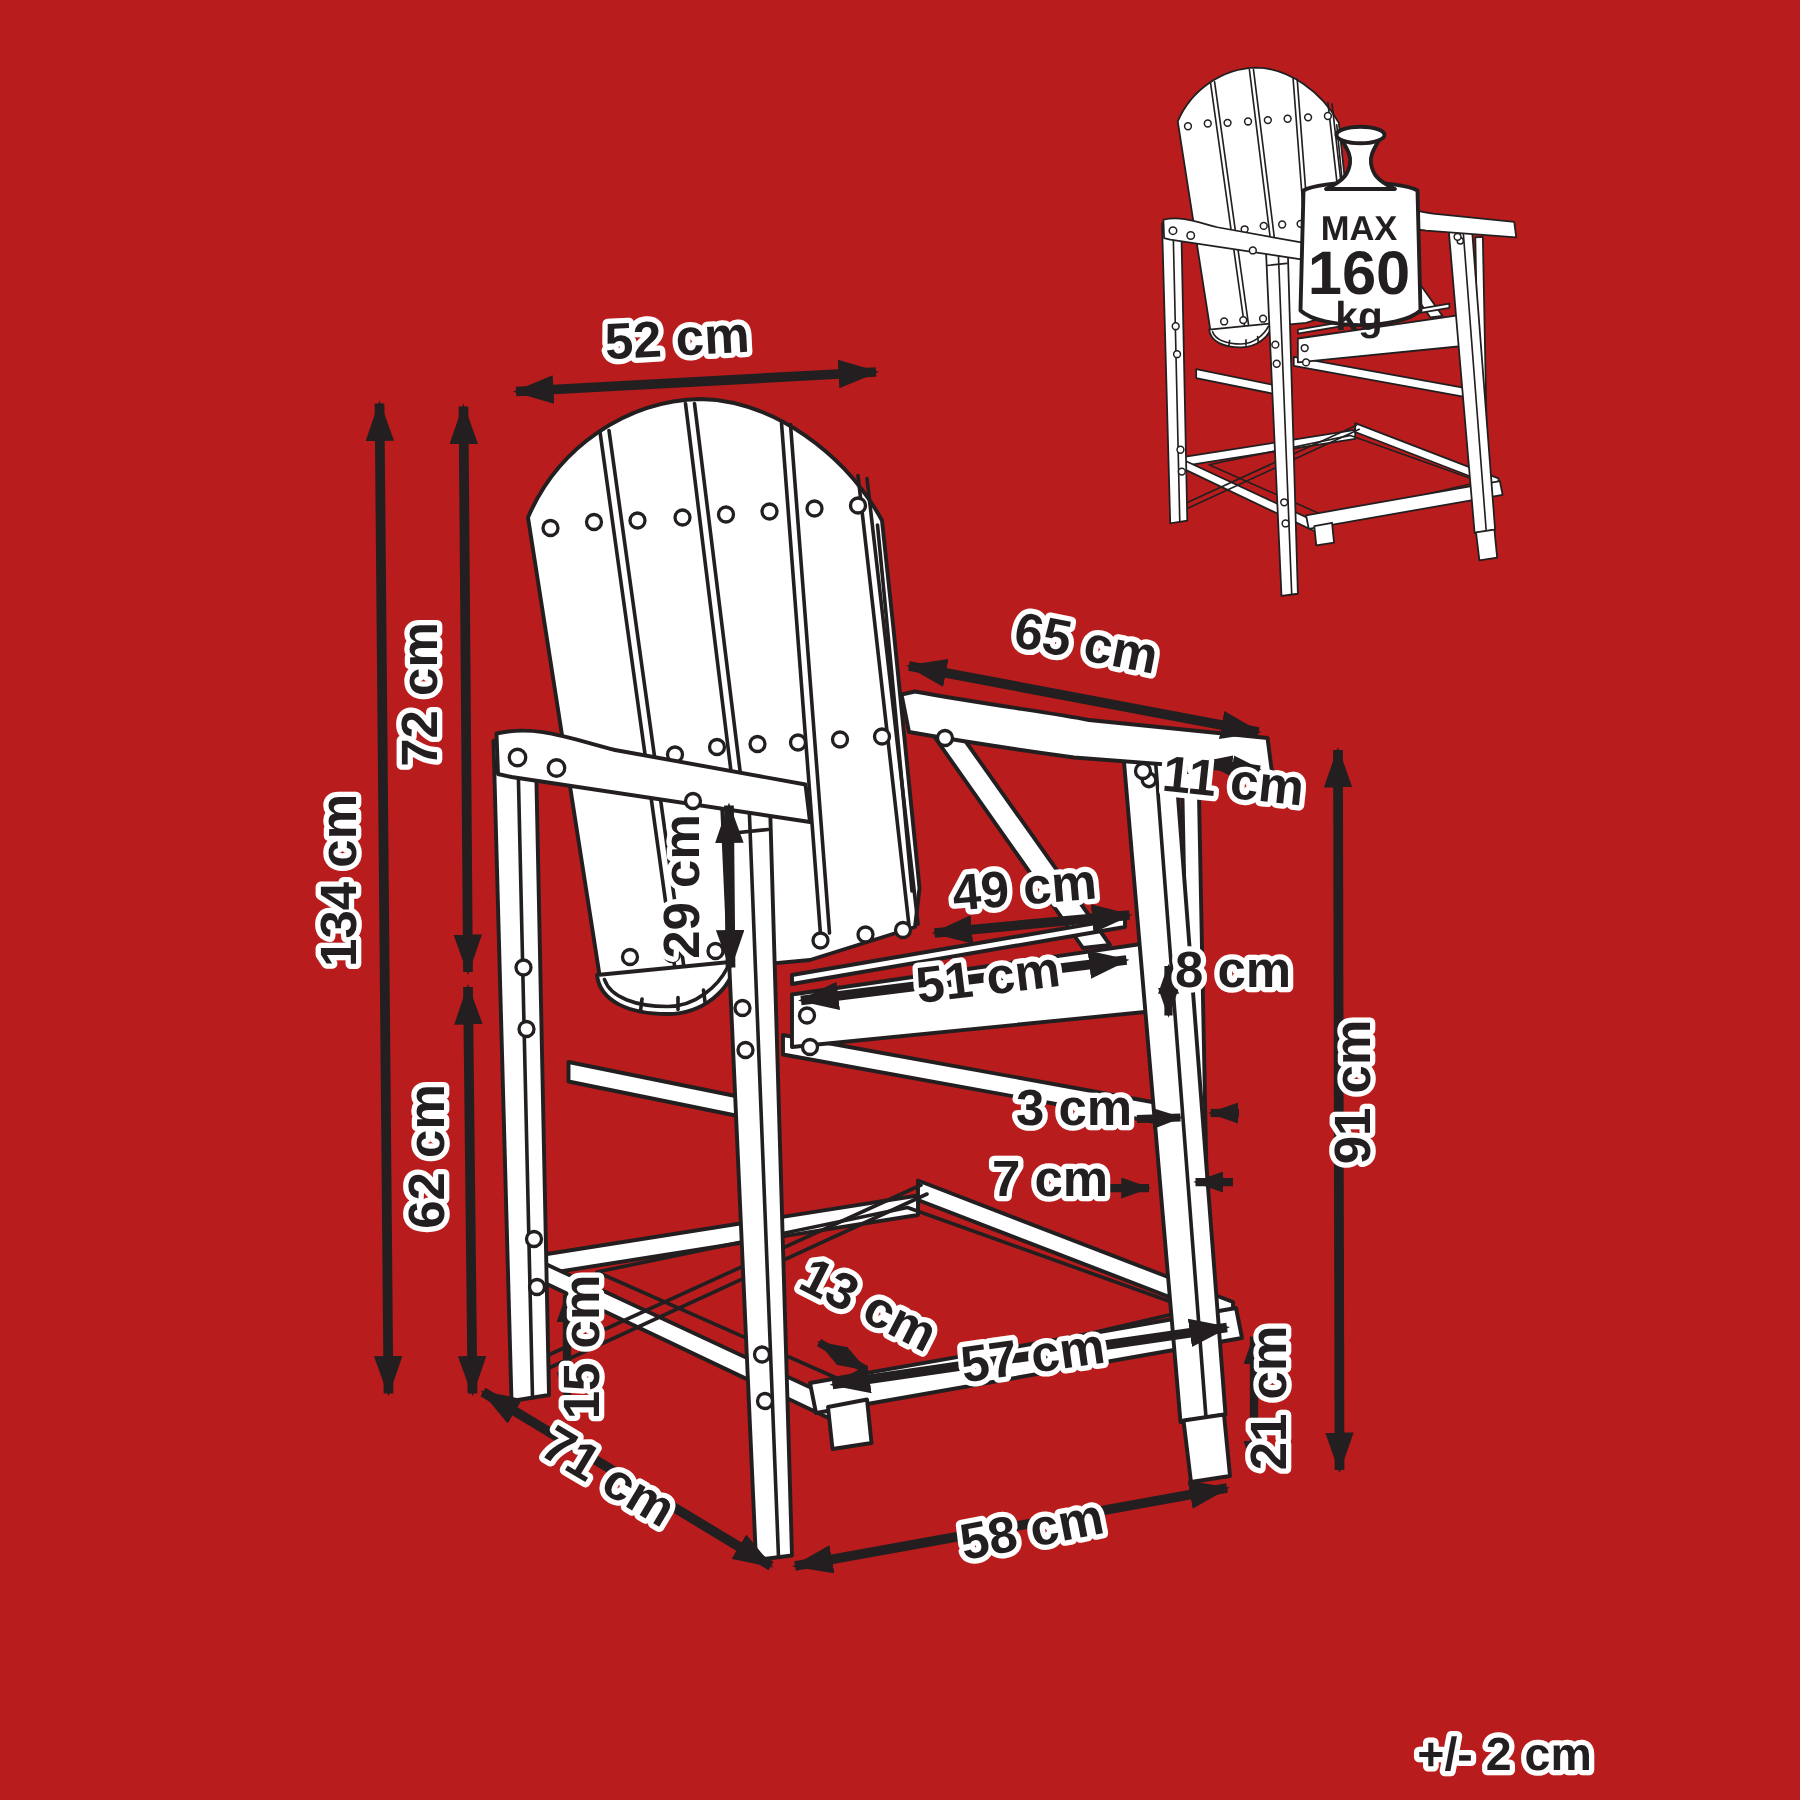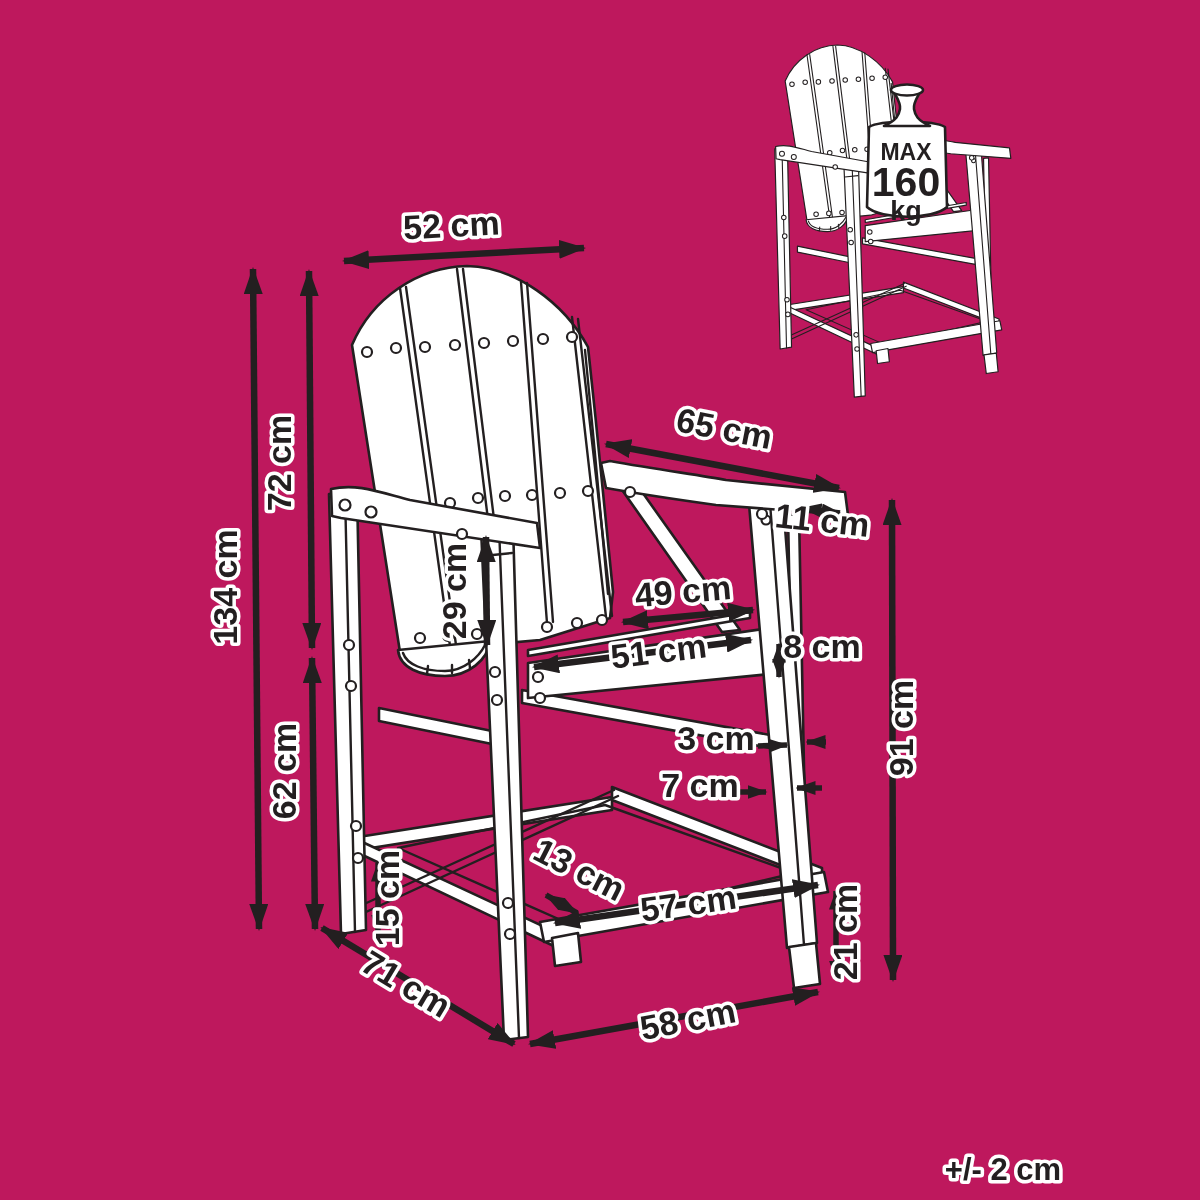--- a/index.html
+++ b/index.html
@@ -1,16 +1,16 @@
 <!DOCTYPE html>
 <html><head>
 <meta charset="utf-8">
 <style>
   html,body { margin:0; padding:0; background:#ffffff; }
-  .stage { position:relative; width:1200px; height:1200px; background:#be185d; overflow:hidden;text-align:center; }
+  .stage { position:relative; width:1200px; height:1200px; background:#b91c1c; overflow:hidden;text-align:center; }
   svg { display:block; }
   svg text {
     font-family:"Liberation Sans","DejaVu Sans",sans-serif;
     font-weight:700;
     fill:#231f20;
     paint-order:stroke;
     stroke:#ffffff;
     stroke-width:7px;
     stroke-linejoin:round;
     text-anchor:middle;

